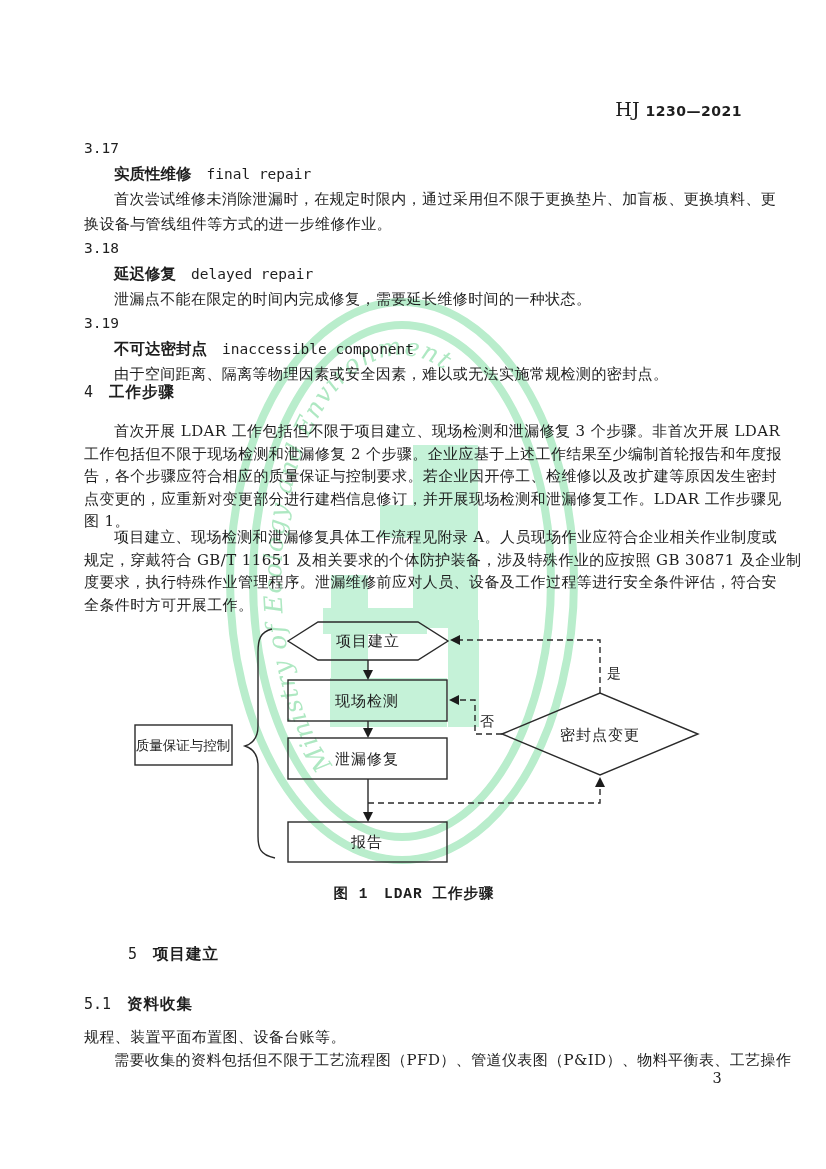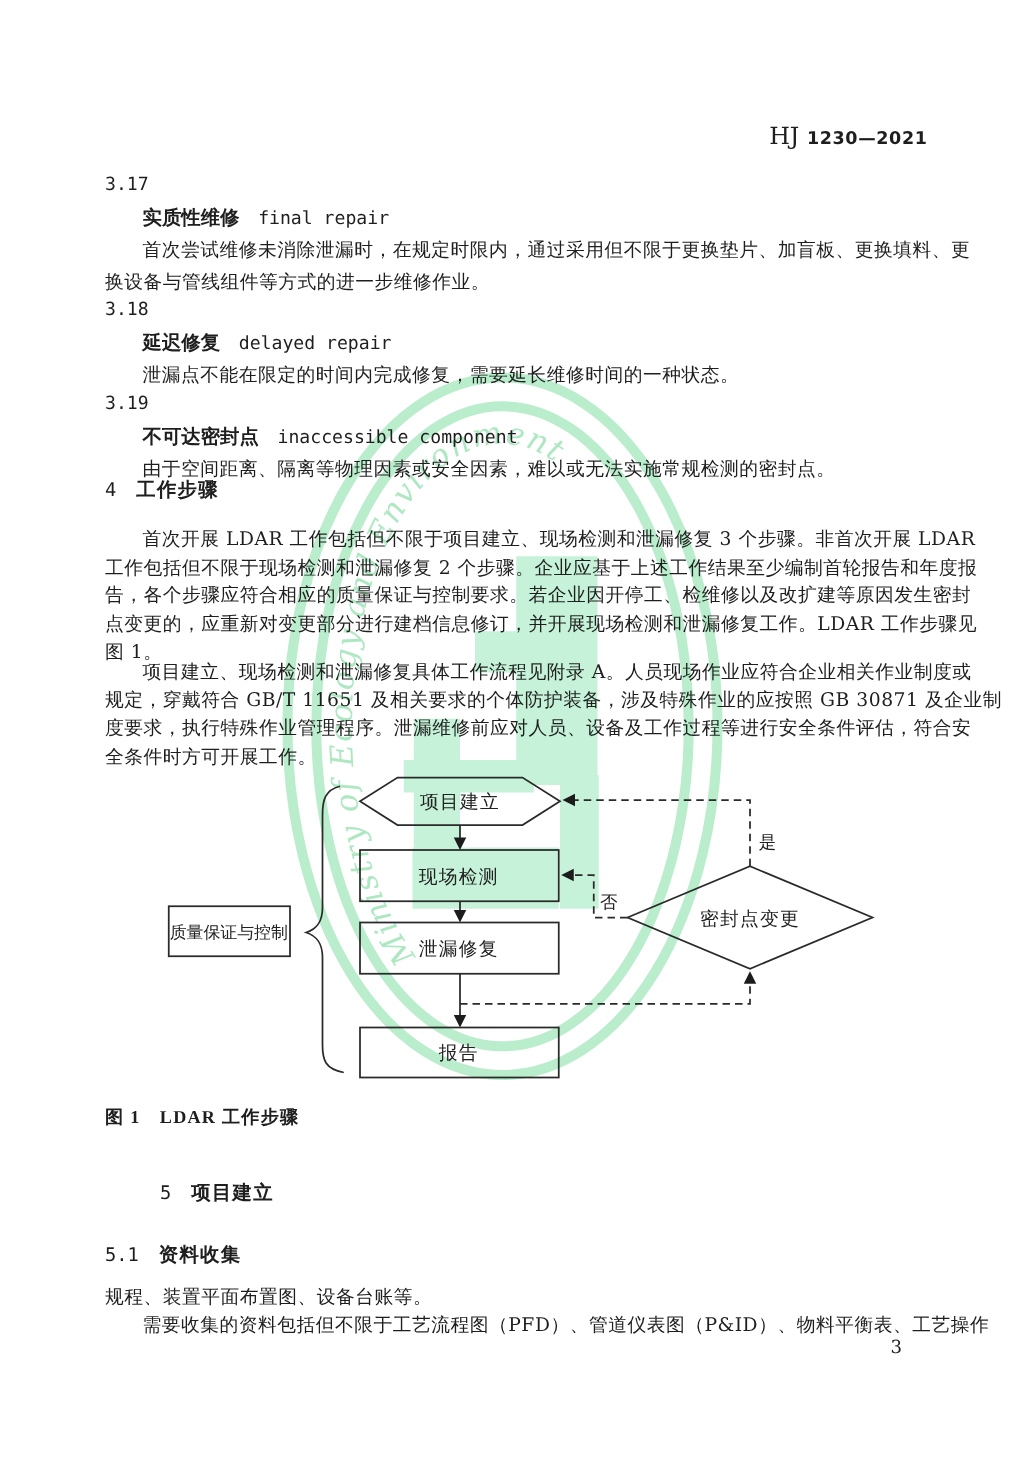--- a/index.html
+++ b/index.html
@@ -26,22 +26,22 @@
 
   .def-num { font-family:"DejaVu Sans Mono","Liberation Mono",monospace; font-size:14.5px; line-height:25px; }
   .term-zh { font-family:"DejaVu Sans","Liberation Sans",sans-serif; font-weight:700; font-size:15.5px; }
   .term-en { font-family:"DejaVu Sans Mono","Liberation Mono",monospace; font-size:14.5px; font-weight:500; margin-left:15px; }
   .term-line { line-height:25px; padding-left:30px; white-space:nowrap; }
 
   .heading { white-space:nowrap; }
   .h-num  { font-family:"DejaVu Sans Mono","Liberation Mono",monospace; font-size:15px; }
   .h-title{ font-family:"DejaVu Sans","Liberation Sans",sans-serif; font-weight:700; font-size:15.5px; margin-left:16px; letter-spacing:1px; }
 
-  .caption { left:84px; width:660px; text-align:left;
-    font-family:Liberation Serif, serif; font-weight:700; font-size:14.5px; letter-spacing:1px; }
+  .caption { left:84px; width:660px; text-align:center;
+    font-family:Liberation Mono, monospace; font-weight:700; font-size:14.5px; letter-spacing:1px; }
 
   .pagenum { font-family:"DejaVu Serif","Liberation Serif",serif; font-size:14.5px; }
 
   
   .node-label { font-family:"DejaVu Serif","Liberation Serif",serif; font-size:15px; fill:#222; letter-spacing:1px; }
   .node-label-sm { font-family:"DejaVu Serif","Liberation Serif",serif; font-size:13.5px; fill:#222; }
   .branch-label { font-family:"DejaVu Serif","Liberation Serif",serif; font-size:14px; fill:#222; }
   .wm-ring-text { font-family:"DejaVu Serif","Liberation Serif",serif; font-style:italic; font-size:25px; letter-spacing:2px; }
 </style>
 </head>

